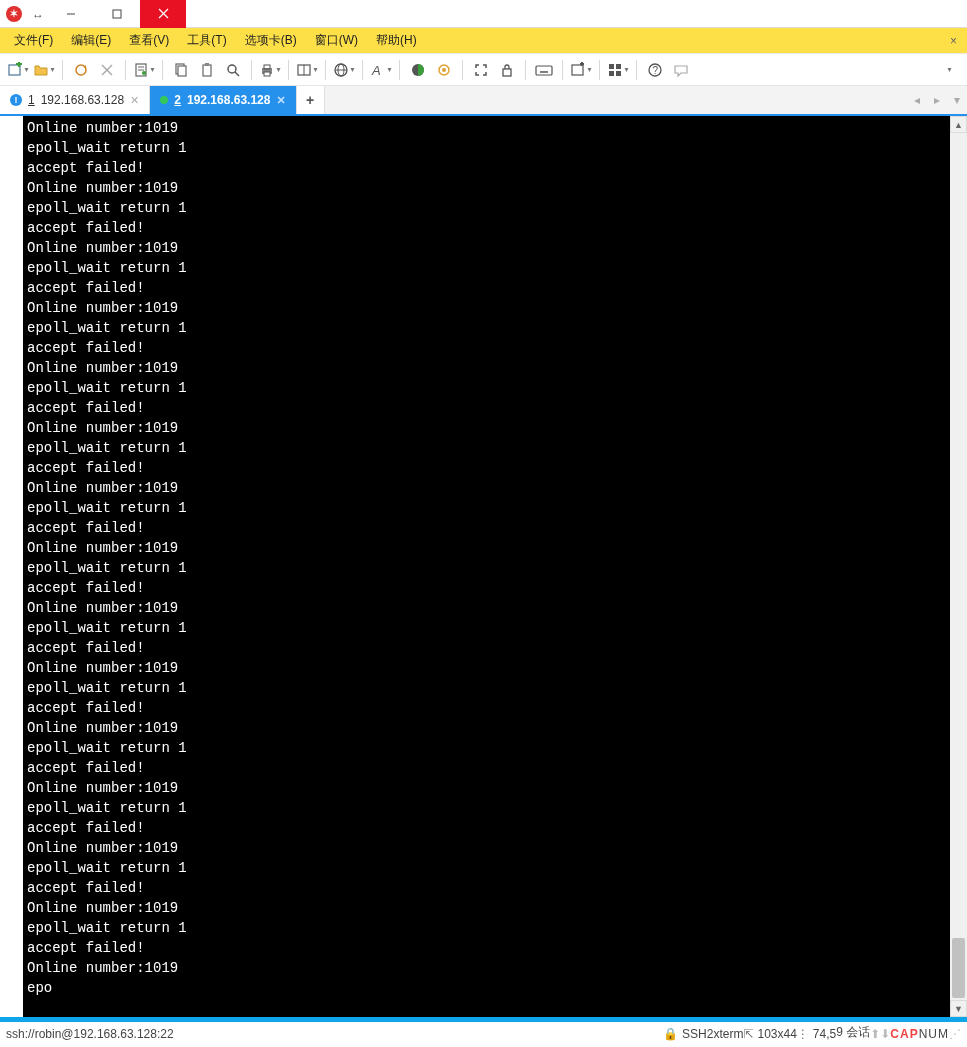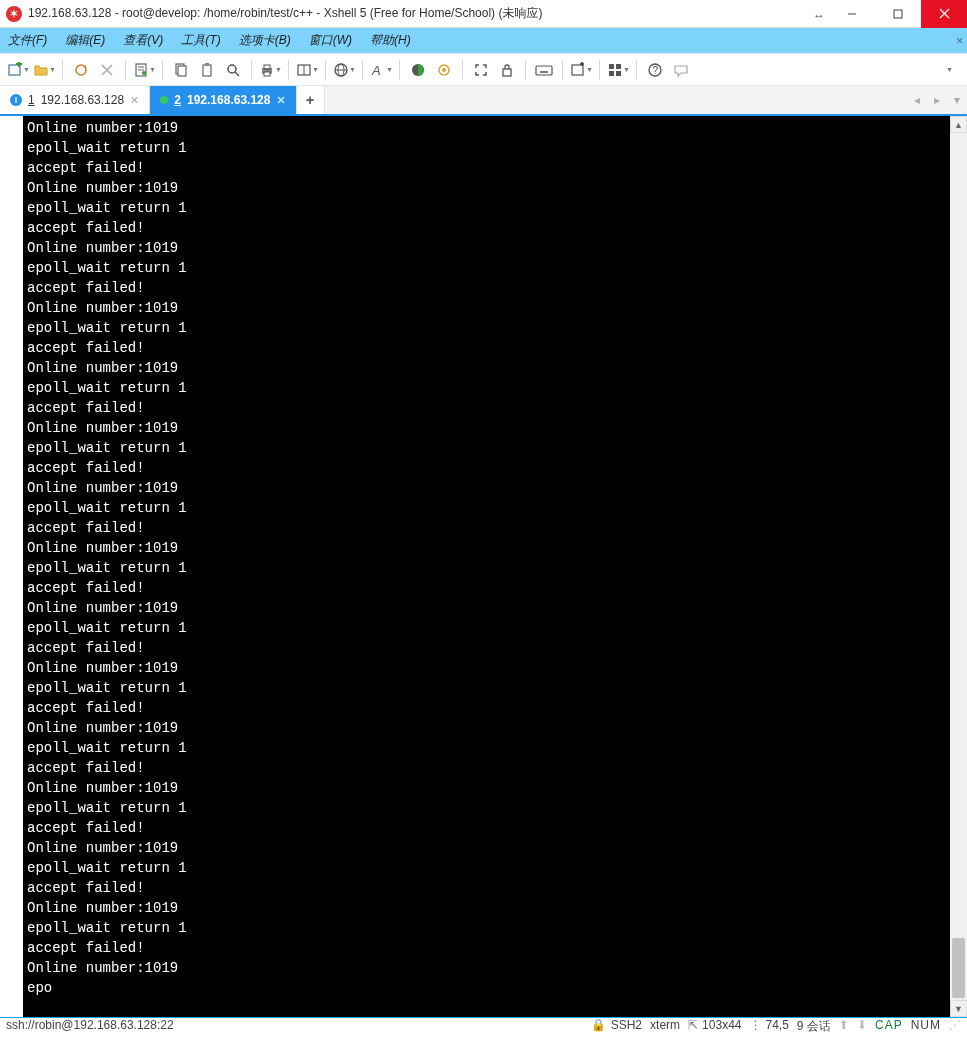--- a/index.html
+++ b/index.html
@@ -8,21 +8,21 @@
 
 .titlebar { height: 28px; background: #fff; display: flex; align-items: center; padding-left: 6px; border-bottom: 1px solid #dcdcdc; }
 .titlebar .icon { width: 16px; height: 16px; background: #e03030; border-radius: 50%; margin-right: 6px; display:flex;align-items:center;justify-content:center;color:#fff;font-size:10px;font-weight:bold; }
 .titlebar .title { flex: 1; color: #333; font-size: 12px; }
 .titlebar .winbtns { display: flex; height: 28px; }
 .titlebar .winbtn { width: 46px; height: 28px; display: flex; align-items: center; justify-content: center; color: #444; }
 .titlebar .winbtn.close { background: #e81123; color: #fff; }
 .titlebar .spacer-icon { width: 20px; text-align:center; color:#555; }
 
 
-.menubar { height: 26px; background: #7dd3fc; display: flex; align-items: center; padding: 0 0; border-bottom: 1px solid #e5e5e5; gap: 2px; font-style: italic; }
+.menubar { height: 26px; background: #fde047; display: flex; align-items: center; padding: 0 6px; border-bottom: 1px solid #e5e5e5; gap: 2px; }
 .menubar .menuitem { padding: 3px 8px; color: #222; border-radius: 2px; }
 .menubar .spacer { flex: 1; }
 .menubar .rightglyph { color:#666; padding: 0 4px; }
 
 
 .toolbar { height: 32px; background: #fff; display: flex; align-items: center; padding: 0 6px; border-bottom: 1px solid #e5e5e5; gap: 2px; }
 .tbtn { min-width: 24px; height: 24px; display: flex; align-items: center; justify-content: center; color: #555; border-radius: 2px; position:relative; }
 .tbtn .dd { font-size: 8px; margin-left: 1px; color:#777; }
 .tsep { width: 1px; height: 20px; background: #d8d8d8; margin: 0 4px; }
 .toolbar .spacer { flex: 1; }
@@ -42,34 +42,33 @@
 
 
 .terminal-wrap { position: relative; height: 901px; display:flex;padding-left:23px; }
 .terminal { flex:1; background: #000; color: #fff; font-family: Consolas, "Courier New", monospace; font-size: 14px; line-height: 20px; padding: 2px 4px; white-space: pre; overflow: hidden; }
 .scrollbar { width: 17px; background: #f0f0f0; display:flex; flex-direction:column; }
 .scrollbar .arrow { height: 17px; display:flex;align-items:center;justify-content:center;color:#666;font-size:9px;background:#f0f0f0;border:1px solid #dcdcdc; }
 .scrollbar .track { flex:1; background:#f0f0f0; position:relative; }
 .scrollbar .thumb { position:absolute; left:2px; right:2px; bottom:2px; height:60px; background:#c1c1c1; border-radius:2px; }
 
 
-.statusbar { height: 24px; background: #fff; border-top: 1px solid #0ea5e9; display: flex; align-items: flex-start; padding: 0 6px; font-size: 12px; color: #444; gap: 8px; }
+.statusbar { height: 24px; background: #fff; border-top: 5px solid #0ea5e9; display: flex; align-items: flex-end; padding: 0 6px; font-size: 12px; color: #444; }
 .statusbar .spacer { flex: 1; }
 .statusbar .seg { display:flex; align-items:center; gap:4px; }
 .statusbar .gl { color:#777; }
 .statusbar .cap { letter-spacing:1px; }
 
 svg { display:block; }
 </style>
 </head>
 <body>
 
 <div class="titlebar">
   <span class="icon">✶</span>
-  <span class="title">192.168.63.128 - root@develop: /home/robin/test/c++ - Xshell 5 (Free for Home/School) (未响应)</span>
   <span class="spacer-icon">↔</span>
   <div class="winbtns">
     <div class="winbtn">
         <svg width="10" height="10">
           <line x1="1" y1="5" x2="9" y2="5" stroke="#444" stroke-width="1"></line>
         </svg>
       </div>
     <div class="winbtn">
         <svg width="10" height="10">
           <rect x="1" y="1" width="8" height="8" fill="none" stroke="#444" stroke-width="1"></rect>
@@ -345,16 +344,16 @@
       <span class="gl">⇱</span>
       <span>103x44</span>
     </span>
   <span class="seg">
       <span class="gl">⋮</span>
       <span>74,5</span>
     </span>
   <span class="seg">9 会话</span>
   <span class="seg" style="color:#bbb;">⬆</span>
   <span class="seg" style="color:#bbb;">⬇</span>
-  <span class="seg cap" style="color:#15803d;">CAP</span>
+  <span class="seg cap" style="color:#ef4444;font-weight:bold;">CAP</span>
   <span class="seg cap">NUM</span>
   <span class="seg" style="color:#bbb;">⋰</span>
 </div>
 
 </body></html>

